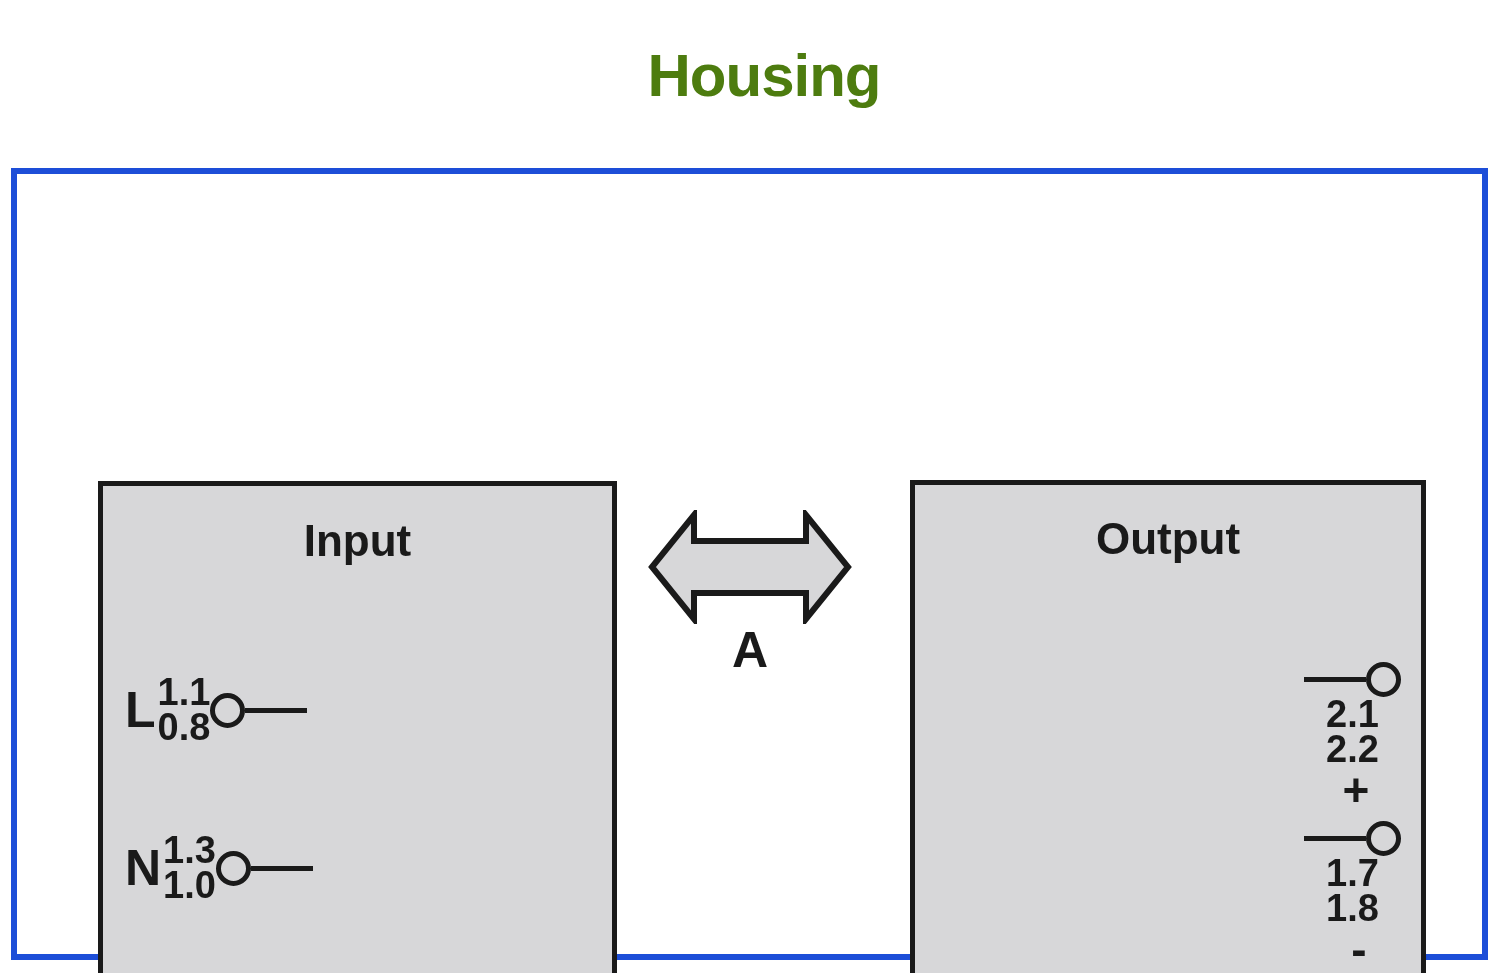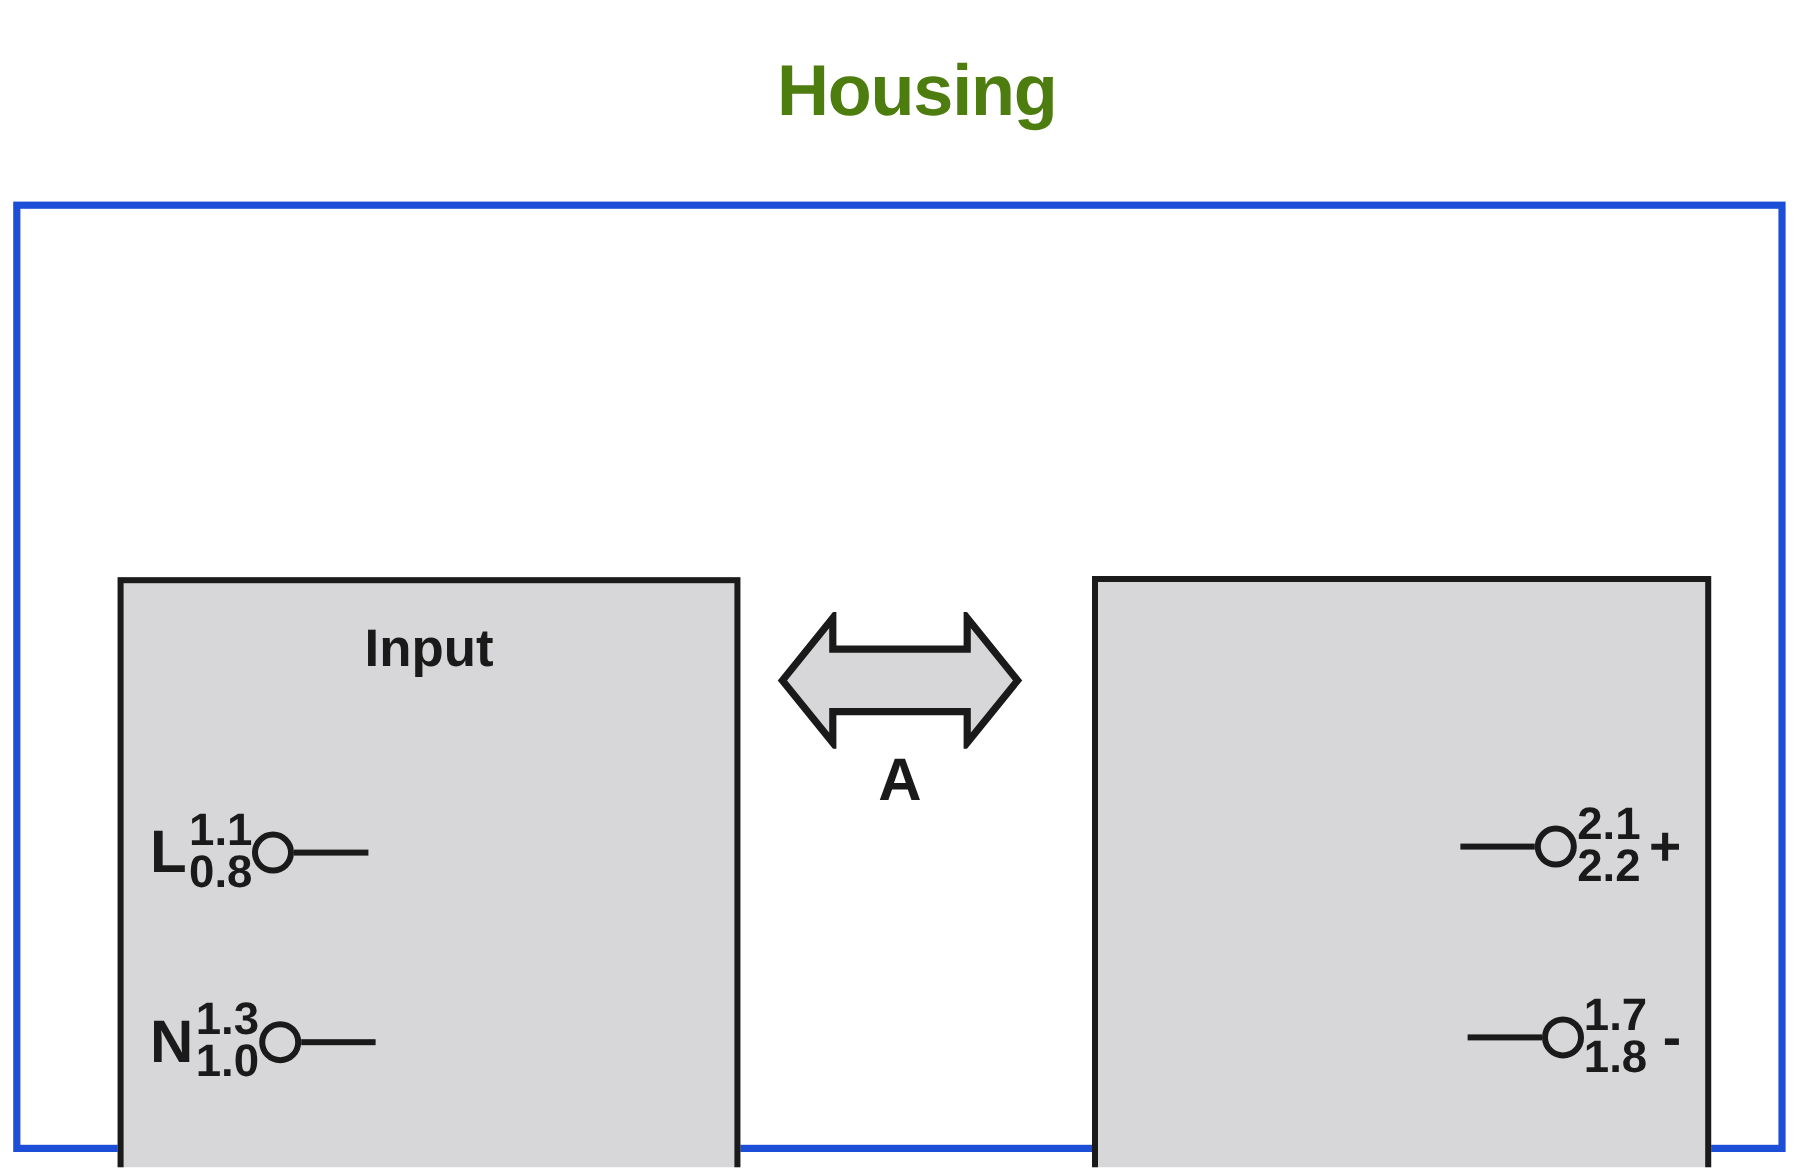--- a/index.html
+++ b/index.html
@@ -81,21 +81,21 @@
   .block-output .block-title { top: 32px; }
 
   
   .terminal {
     position: absolute;
     display: flex;
     align-items: center;
     height: 86px;
   }
   .terminal-in  { left: 22px; }
-  .terminal-out { right: 20px; }
+  .terminal-out { right: 20px; flex-direction: column; }
 
   .in-row-1  { top: 181px; }
   .in-row-2  { top: 339px; }
   .out-row-1 { top: 177px; }
   .out-row-2 { top: 336px; }
 
   
   .phase-letter {
     font-size: 50px;
     font-weight: bold;
@@ -200,20 +200,21 @@
         </span>
         <span class="lead-group">
           <span class="node-circle"></span>
           <span class="lead-line"></span>
         </span>
       </div>
     </div>
 
     <div class="block block-output">
 
+      <div class="block-title">Output</div>
 
       <div class="terminal terminal-out out-row-1">
         <span class="lead-group">
           <span class="lead-line"></span>
           <span class="node-circle"></span>
         </span>
         <span class="num-stack">
           <span>2.1</span>
           <span>2.2</span>
         </span>

